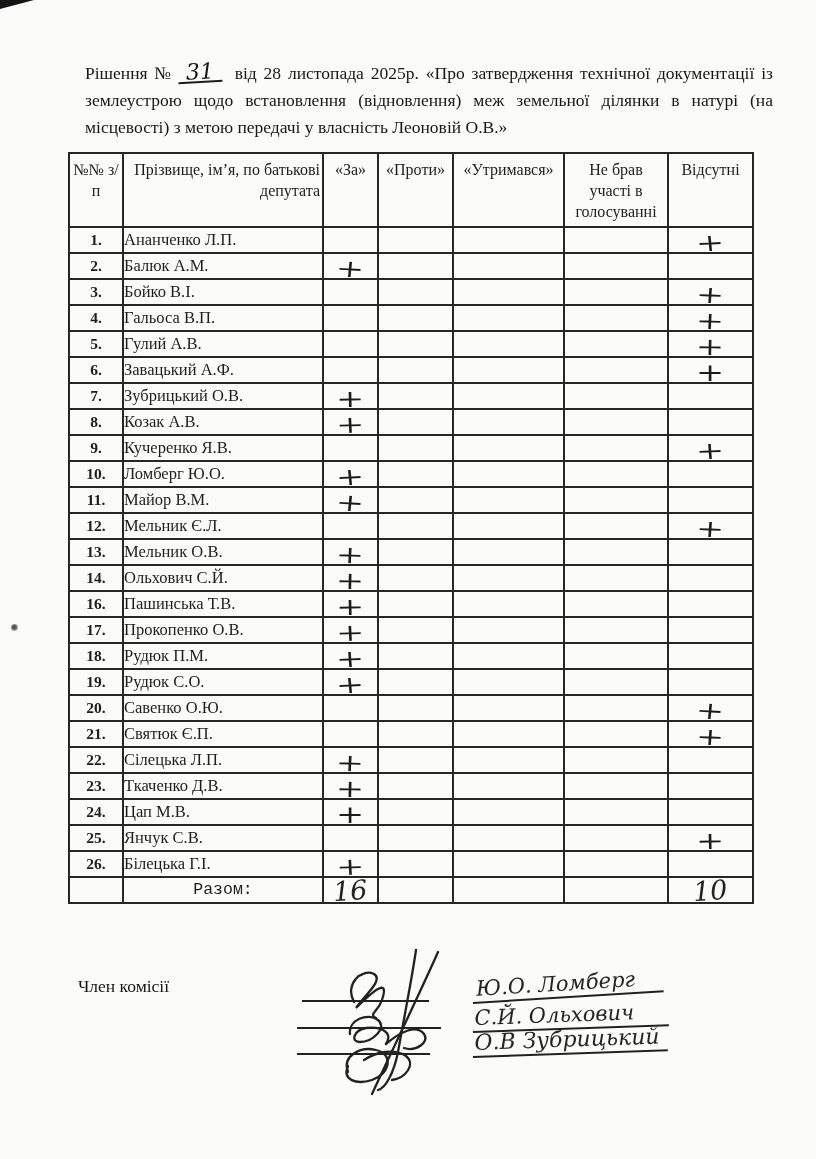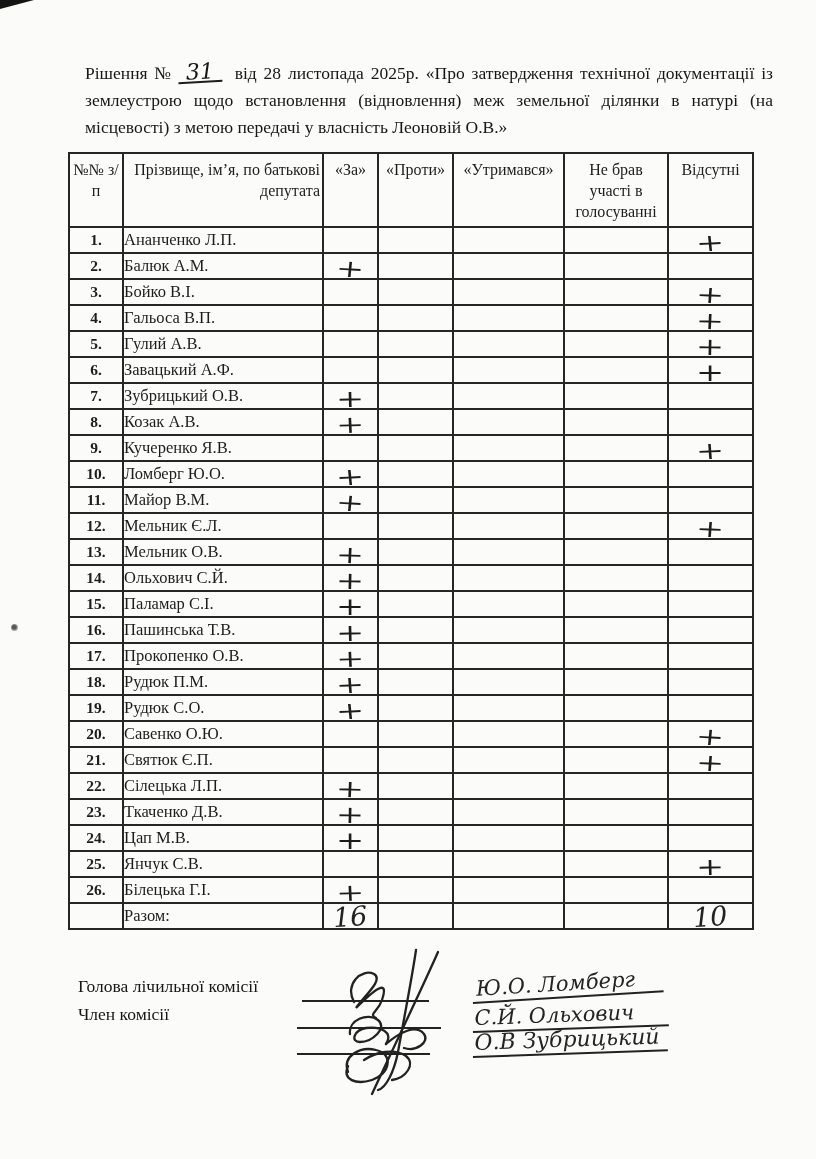--- a/index.html
+++ b/index.html
@@ -67,21 +67,21 @@
     color:#1c1c1c;
   }
   .hand-num{
     display:inline-block;
     font-family:"DejaVu Serif",serif;font-style:italic;
     font-size:27px;line-height:20px;
     transform:rotate(-4deg);
     position:relative;top:3px;
     color:#222;
   }
-  td.total-label{font-size:16.5px;text-align:left;padding-left:8px;}
+  td.total-label{font-size:16.5px;text-align:center;padding-left:8px;font-family:Liberation Mono, monospace;}
   
   .roles{
     position:absolute;left:78px;top:972px;
     font-size:17.5px;line-height:28px;color:#161616;
   }
   .sig-line{position:absolute;height:0;border-top:2px solid #222;}
   .sig-line.l1{left:302px;top:1000px;width:127px;}
   .sig-line.l2{left:297px;top:1027px;width:144px;}
   .sig-line.l3{left:297px;top:1053px;width:133px;}
   .scribble{position:absolute;left:320px;top:948px;overflow:visible;}
@@ -249,29 +249,20 @@
         <tr>
           <td class="c-num">14.</td>
           <td class="c-name">Ольхович С.Й.</td>
           <td class="c-vote"><span class="plus" style="transform: scaleX(1.4) rotate(1deg);">+</span></td>
           <td class="c-vote"></td>
           <td class="c-vote"></td>
           <td class="c-vote"></td>
           <td class="c-vote"></td>
         </tr>
         <tr>
-          <td class="c-num">15.</td>
-          <td class="c-name">Паламар С.І.</td>
-          <td class="c-vote"><span class="plus" style="transform: scaleX(1.4) rotate(0deg);">+</span></td>
-          <td class="c-vote"></td>
-          <td class="c-vote"></td>
-          <td class="c-vote"></td>
-          <td class="c-vote"></td>
-        </tr>
-        <tr>
           <td class="c-num">16.</td>
           <td class="c-name">Пашинська Т.В.</td>
           <td class="c-vote"><span class="plus" style="transform: scaleX(1.4) rotate(-1deg);">+</span></td>
           <td class="c-vote"></td>
           <td class="c-vote"></td>
           <td class="c-vote"></td>
           <td class="c-vote"></td>
         </tr>
         <tr>
           <td class="c-num">17.</td>
@@ -371,21 +362,20 @@
         <td class="c-vote"><span class="hand-num">16</span></td>
         <td class="c-vote"></td>
         <td class="c-vote"></td>
         <td class="c-vote"></td>
         <td class="c-vote"><span class="hand-num">10</span></td>
       </tr>
     </tfoot>
   </table>
 
   <div class="roles">
-    <div>Голова лічильної комісії</div>
     <div>Член комісії</div>
   </div>
 
   <div class="sig-line l1"></div>
   <div class="sig-line l2"></div>
   <div class="sig-line l3"></div>
 
   <svg class="scribble" width="152" height="150" viewBox="0 0 152 150" fill="none">
     <g stroke="#222" stroke-width="2.3" fill="none" stroke-linecap="round">
       <path d="M34,54 C24,36 42,20 54,26 C64,32 44,48 36,60 C52,44 70,28 62,52 C58,64 48,66 56,70"></path>

